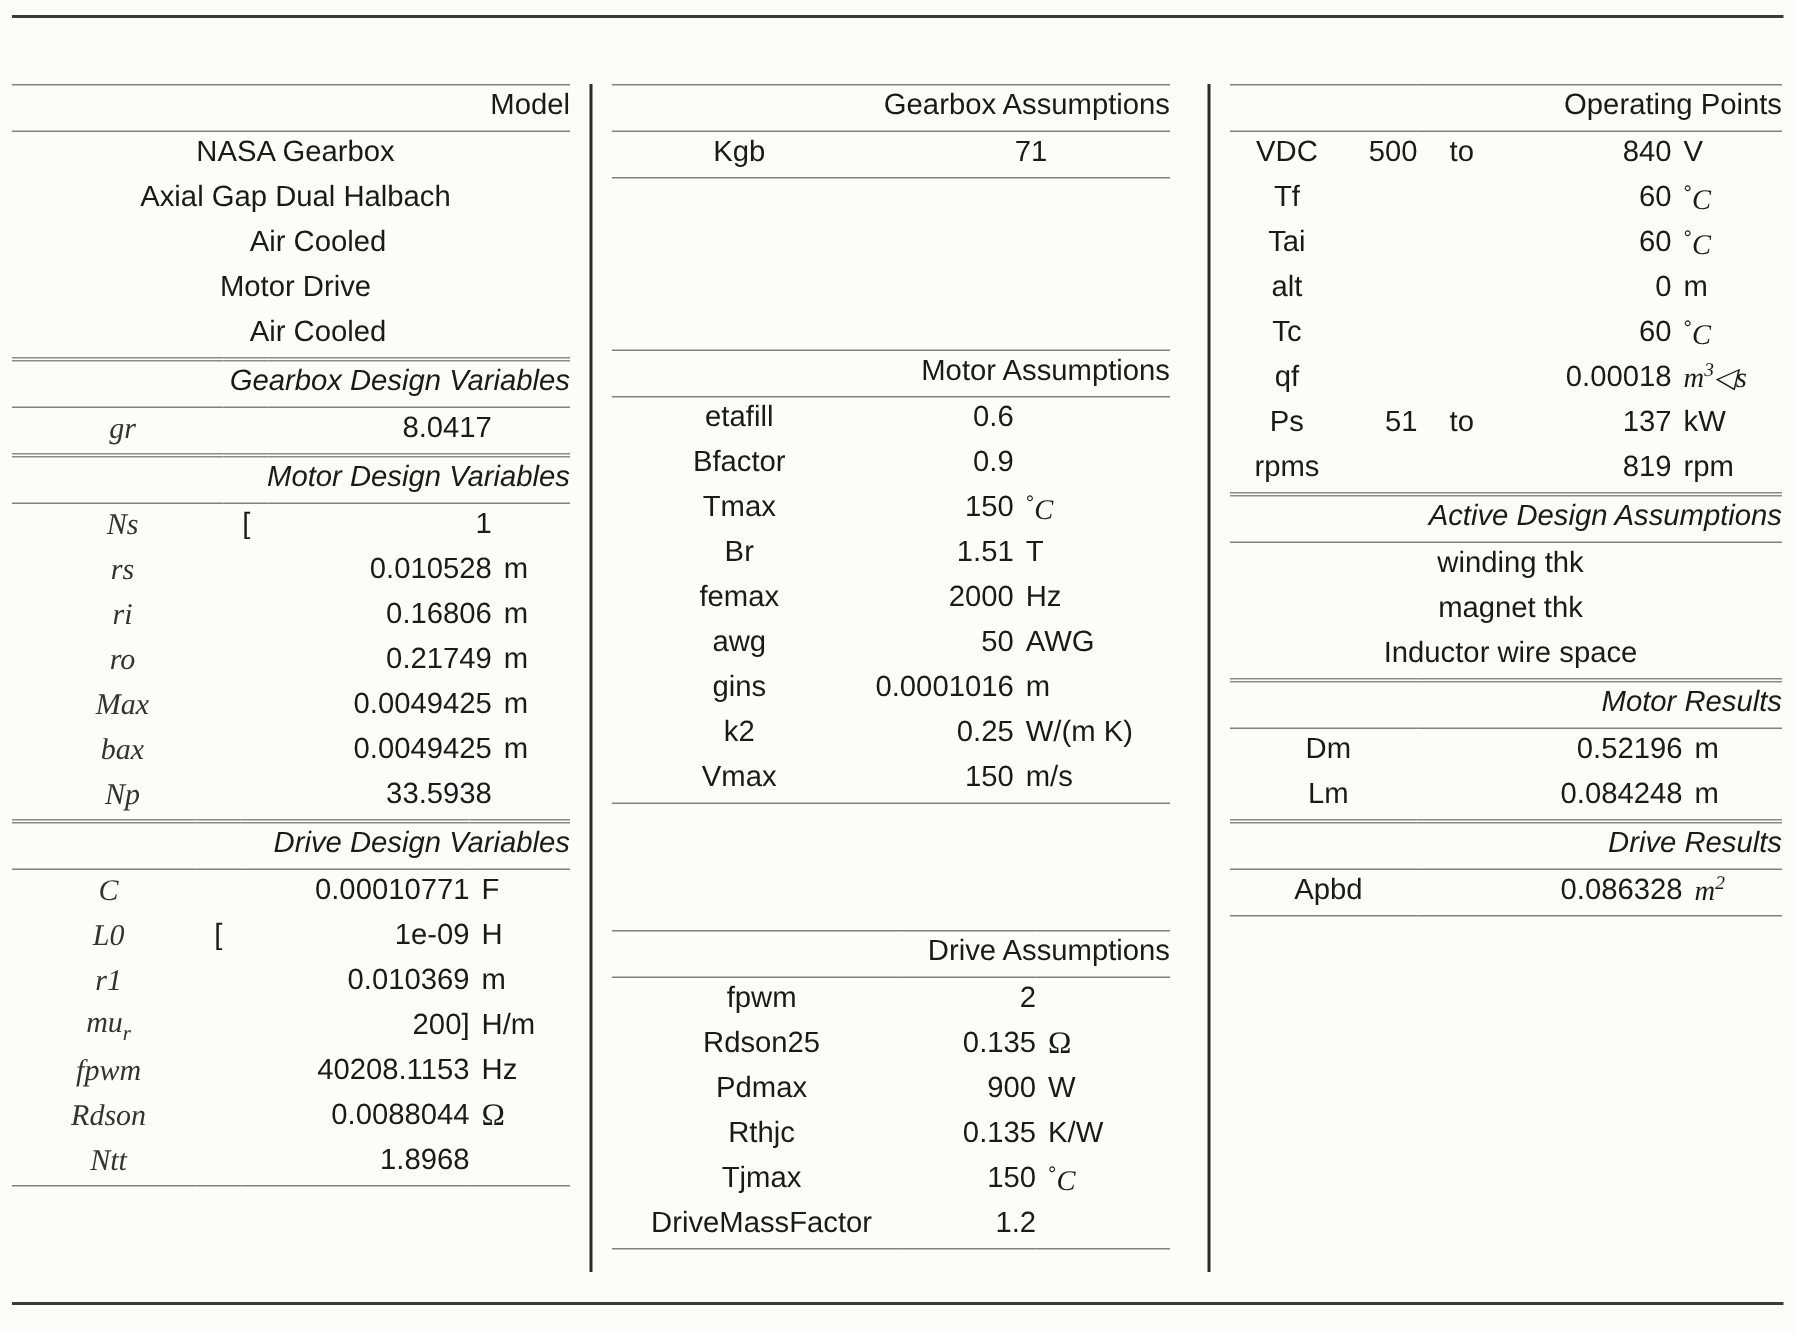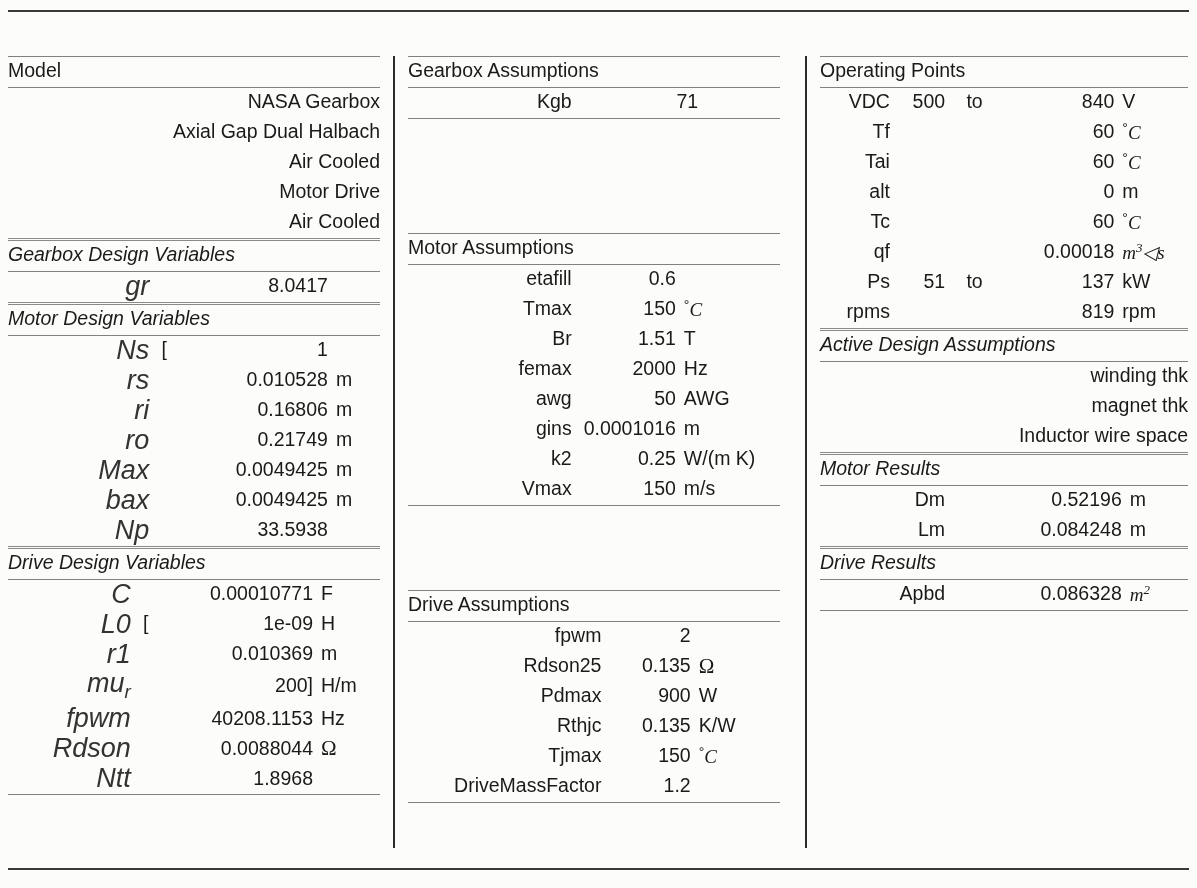--- a/index.html
+++ b/index.html
@@ -24,42 +24,42 @@
   .col1{left:8px;width:372px;}
   .col2{left:408px;width:372px;}
   .col3{left:820px;width:368px;}
 
   table.blk{border-collapse:collapse;width:100%;table-layout:fixed;
             font-size:19.5px;line-height:1;}
   table.blk td,table.blk th{padding:0;border:0;}
 
   
   tr.hdr td{
-    text-align:left;
+    text-align:right;
     font-weight:normal;
     font-size:19.5px;
     height:28px;
     vertical-align:middle;
     border-top:1.4px solid #808080;
     border-bottom:1.4px solid #808080;
     padding-bottom:2px;
   }
   tr.hdr.dbl td{
     border-top:3.5px double #8a8a8a;
     font-style:italic;
   }
   tr.row td{
     height:28px;
     vertical-align:middle;
     padding-bottom:2px;
   }
   tr.endrule td{height:0;padding:0;border-top:1.4px solid #808080;}
 
-  .name{text-align:right;padding-left:6px !important;margin-left:40px;}
-  .mathname{font-family:Liberation Sans, sans-serif;font-style:italic;font-size:27px;color:#333;}
+  .name{text-align:center;padding-left:6px !important;margin-left:40px;}
+  .mathname{font-family:Liberation Serif, serif;font-style:italic;font-size:20px;color:#333;}
   .val{text-align:right;}
   .unit{text-align:left;padding-left:8px !important;}
   .mid{text-align:center;}
   .indent{padding-left:36px !important;}
   .mathunit{font-family:"Liberation Serif", serif;font-style:italic;font-size:19px;}
   .sup{font-size:0.68em;vertical-align:super;font-style:italic;}
   .deg{font-family:"Liberation Sans",sans-serif;font-style:normal;font-size:14px;vertical-align:0.42em;}
   .omega{font-family:"Liberation Serif",serif;font-style:normal;font-size:21px;}
   .gap-block{height:0;}
 </style>
@@ -272,20 +272,25 @@
       <tbody id="tb-ma">
           <tr class="hdr">
             <td colspan="3">Motor Assumptions</td>
           </tr>
           <tr class="row">
             <td class="name">etafill</td>
             <td class="val">0.6</td>
             <td class="unit"></td>
           </tr>
           <tr class="row">
+            <td class="name">Bfactor</td>
+            <td class="val">0.9</td>
+            <td class="unit"></td>
+          </tr>
+          <tr class="row">
             <td class="name">Tmax</td>
             <td class="val">150</td>
             <td class="unit"><span class="mathunit"><span class="deg">°</span>C</span></td>
           </tr>
           <tr class="row">
             <td class="name">Br</td>
             <td class="val">1.51</td>
             <td class="unit">T</td>
           </tr>
           <tr class="row">

